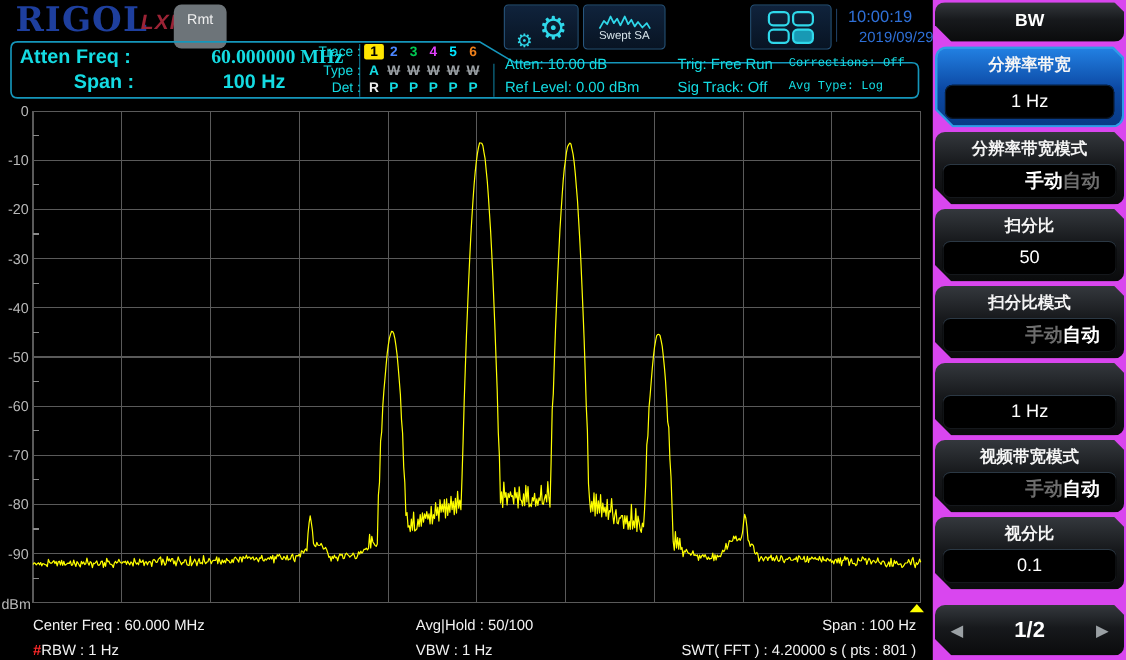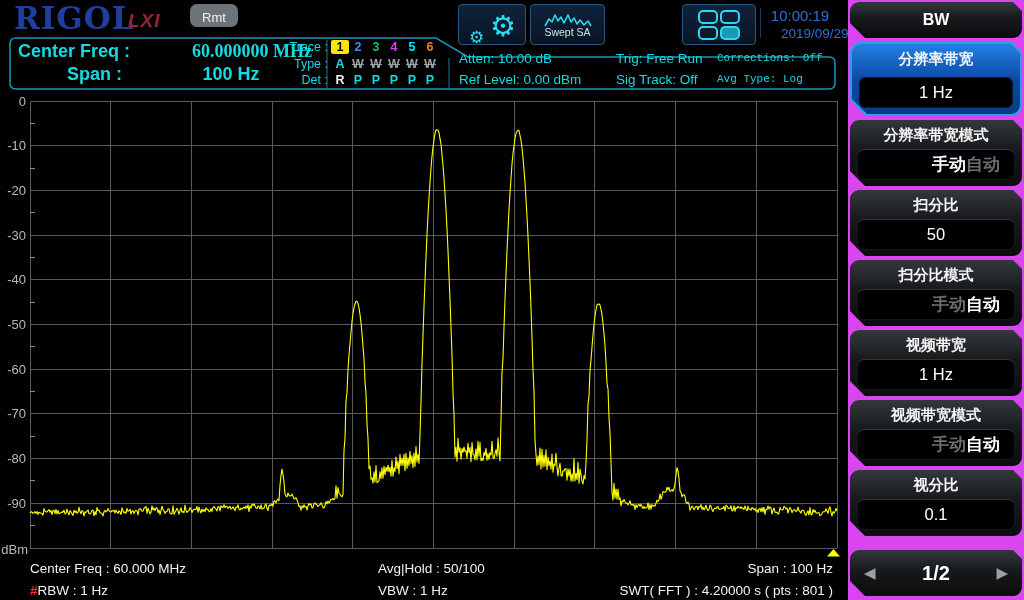--- a/index.html
+++ b/index.html
@@ -3,22 +3,22 @@
 <meta charset="utf-8">
 <style>
   html,body{margin:0;padding:0;background:#000;}
   #app{position:relative;width:1024px;height:600px;background:#000;overflow:hidden;
        font-family:"Liberation Sans",sans-serif;-webkit-font-smoothing:antialiased;}
   
   .logo{position:absolute;left:14px;top:0px;font-size:31px;font-weight:bold;
         color:var(--logoblue);letter-spacing:1px;font-family:"DejaVu Serif",serif;}
   .lxi{position:absolute;left:128px;top:10px;font-size:19px;font-style:italic;font-weight:bold;
        color:var(--lxired);letter-spacing:1px;}
-  .rmt{position:absolute;left:158px;top:4px;width:48px;height:23px;background:#6d7479;
-       border-radius:7px;color:#f0f0f0;font-size:13px;text-align:center;line-height:27px;margin-left:32px;}
+  .rmt{position:absolute;left:158px;top:4px;width:48px;height:40px;background:#6d7479;
+       border-radius:7px;color:#f0f0f0;font-size:13px;text-align:center;line-height:27px;}
   .tile{position:absolute;top:4px;height:41px;box-sizing:border-box;border:1px solid #27567e;
         border-radius:4px;background:linear-gradient(#10233c,#081423);display:flex;
         flex-direction:column;align-items:center;justify-content:center;overflow:hidden;}
   .tile .tlabel{font-size:10.5px;color:#d7e4ea;line-height:11px;margin-top:-1px;}
   .gearbig{position:absolute;right:9px;top:1px;font-size:29px;color:var(--cyanicon);line-height:40px;}
   .gearsmall{position:absolute;left:10px;bottom:-4px;font-size:17px;color:var(--cyanicon);}
   .vsep{position:absolute;left:760px;top:8px;width:1px;height:30px;background:#1d3d60;}
   .clock{position:absolute;left:760px;top:6px;width:80px;text-align:center;color:var(--blue);}
   .clock .tm{font-size:15px;line-height:19px;}
   .clock .dt{font-size:13.5px;line-height:17px;padding-left:21px;}
@@ -106,21 +106,21 @@
     <div class="tm">10:00:19</div>
     <div class="dt">2019/09/29</div>
   </div>
 
   <svg class="hdrsvg">
     <path d="M16 38 H436 L468 57 H829 Q835 57 835 63 V83 Q835 89 829 89 H16 Q10 89 10 83 V44 Q10 38 16 38 Z" fill="none" stroke="#1596bb" stroke-width="1.5"></path>
     <line x1="327" y1="40" x2="327" y2="88" stroke="#0f7a99" stroke-width="1"></line>
     <line x1="449" y1="58" x2="449" y2="88" stroke="#0f7a99" stroke-width="1"></line>
   </svg>
 
-  <div class="hdrtxt cf-label">Center Freq :</div>
+  <div class="hdrtxt cf-label">Atten Freq :</div>
   <div class="hdrtxt cf-value">60.000000 MHz</div>
   <div class="hdrtxt sp-label">Span :</div>
   <div class="hdrtxt sp-value">100 Hz</div>
 
   <div class="trc">
     <div class="trow">
       <span class="tlab">Trace :</span>
       <span class="tc a" style="color: rgb(0, 0, 0); background-color: rgb(255, 230, 0);">1</span>
       <span class="tc" style="color: rgb(74, 134, 255);">2</span>
       <span class="tc" style="color: rgb(0, 200, 83);">3</span>
@@ -253,21 +253,20 @@
 
     <div class="key item sel-right">
       <div class="klabel">扫分比模式</div>
       <div class="kval togrow">
         <span class="tleft">手动</span>
         <span class="tright">自动</span>
       </div>
     </div>
 
     <div class="key item">
-      <div class="klabel">视频带宽</div>
       <div class="kval">1 Hz</div>
     </div>
 
     <div class="key item sel-right">
       <div class="klabel">视频带宽模式</div>
       <div class="kval togrow">
         <span class="tleft">手动</span>
         <span class="tright">自动</span>
       </div>
     </div>

